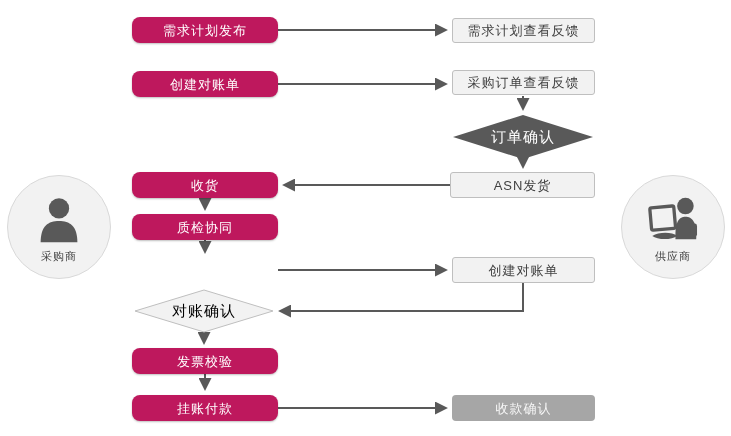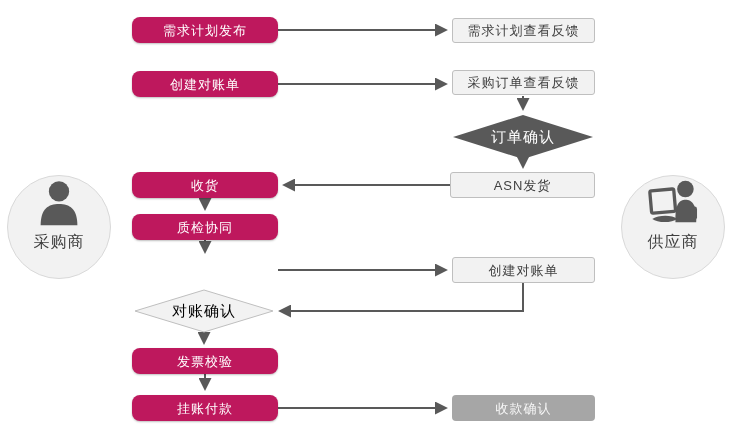--- a/index.html
+++ b/index.html
@@ -29,21 +29,21 @@
   .diamond-wrap .node-label{position:relative;z-index:2;}
   .diamond-wrap.dark-d .node-label{color:#ffffff;}
   .diamond-wrap.light-d .node-label{color:#000000;}
   .actor{
     position:absolute;width:104px;height:104px;border-radius:50%;
     background:#f2f2f2;border:1px solid #d9d9d9;box-sizing:border-box;
     display:flex;flex-direction:column;align-items:center;justify-content:flex-end;
   }
   .actor .actor-icon{width:58px;height:56px;margin-bottom:0;}
   .actor .actor-label{
-    font-size:16px;color:#3f3f3f;letter-spacing:1px;margin-bottom:25px;
+    font-size:11px;color:#3f3f3f;letter-spacing:1px;margin-bottom:14px;
   }
   #connector-layer{position:absolute;inset:0;width:731px;height:436px;pointer-events:none;}
 </style>
 </head>
 <body>
 
 <div id="stage">
 
   <svg id="connector-layer">
     <defs>

